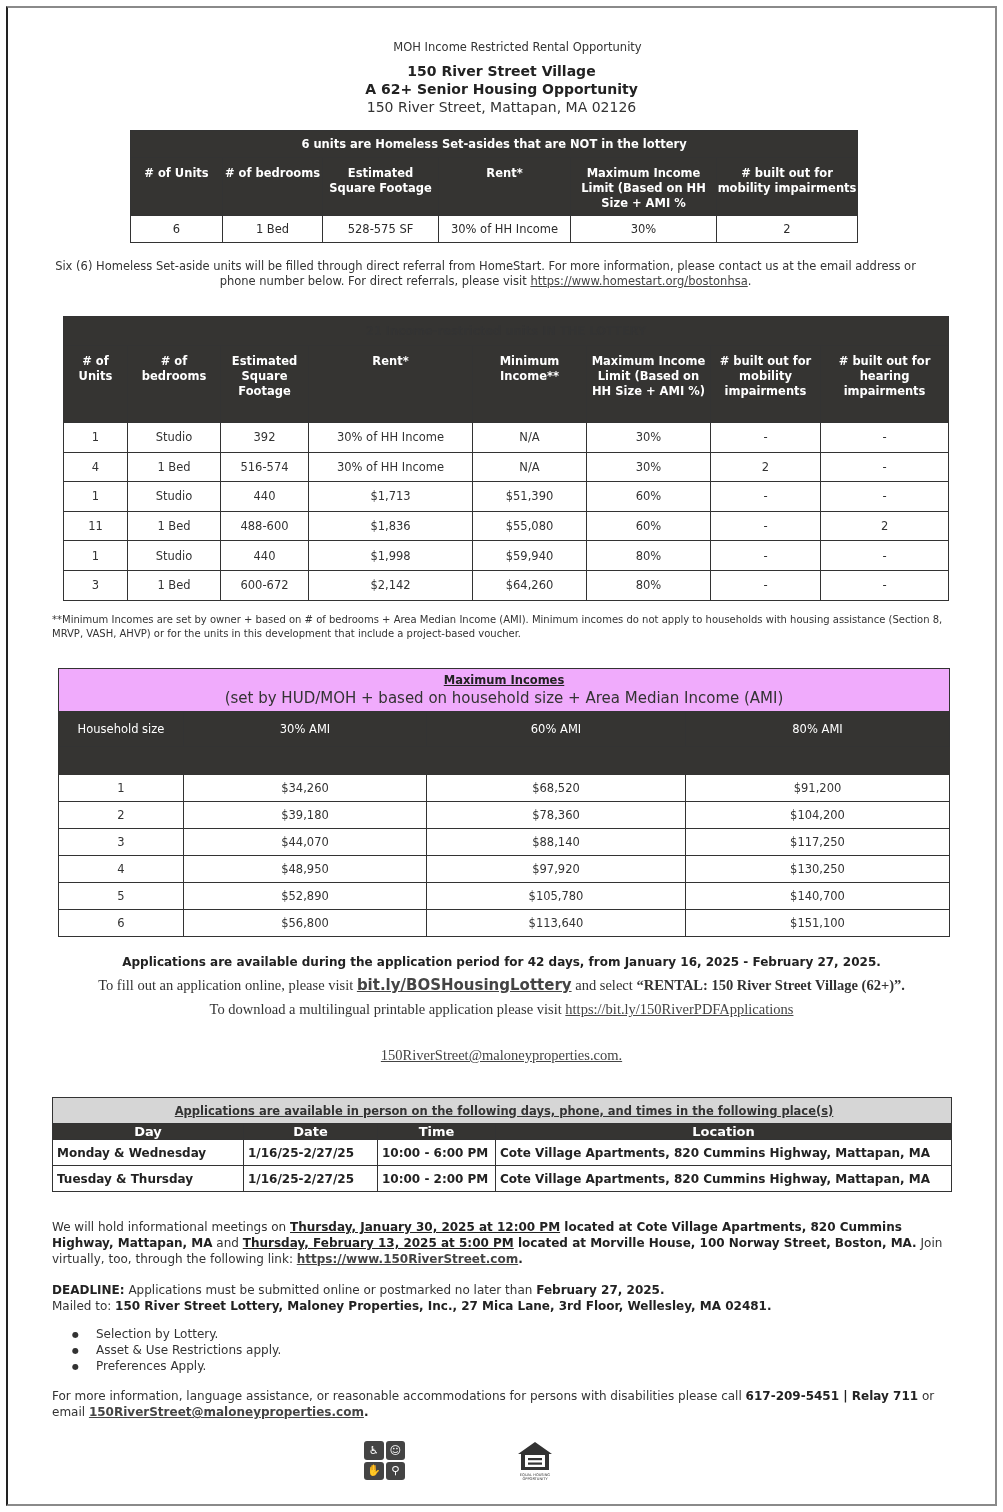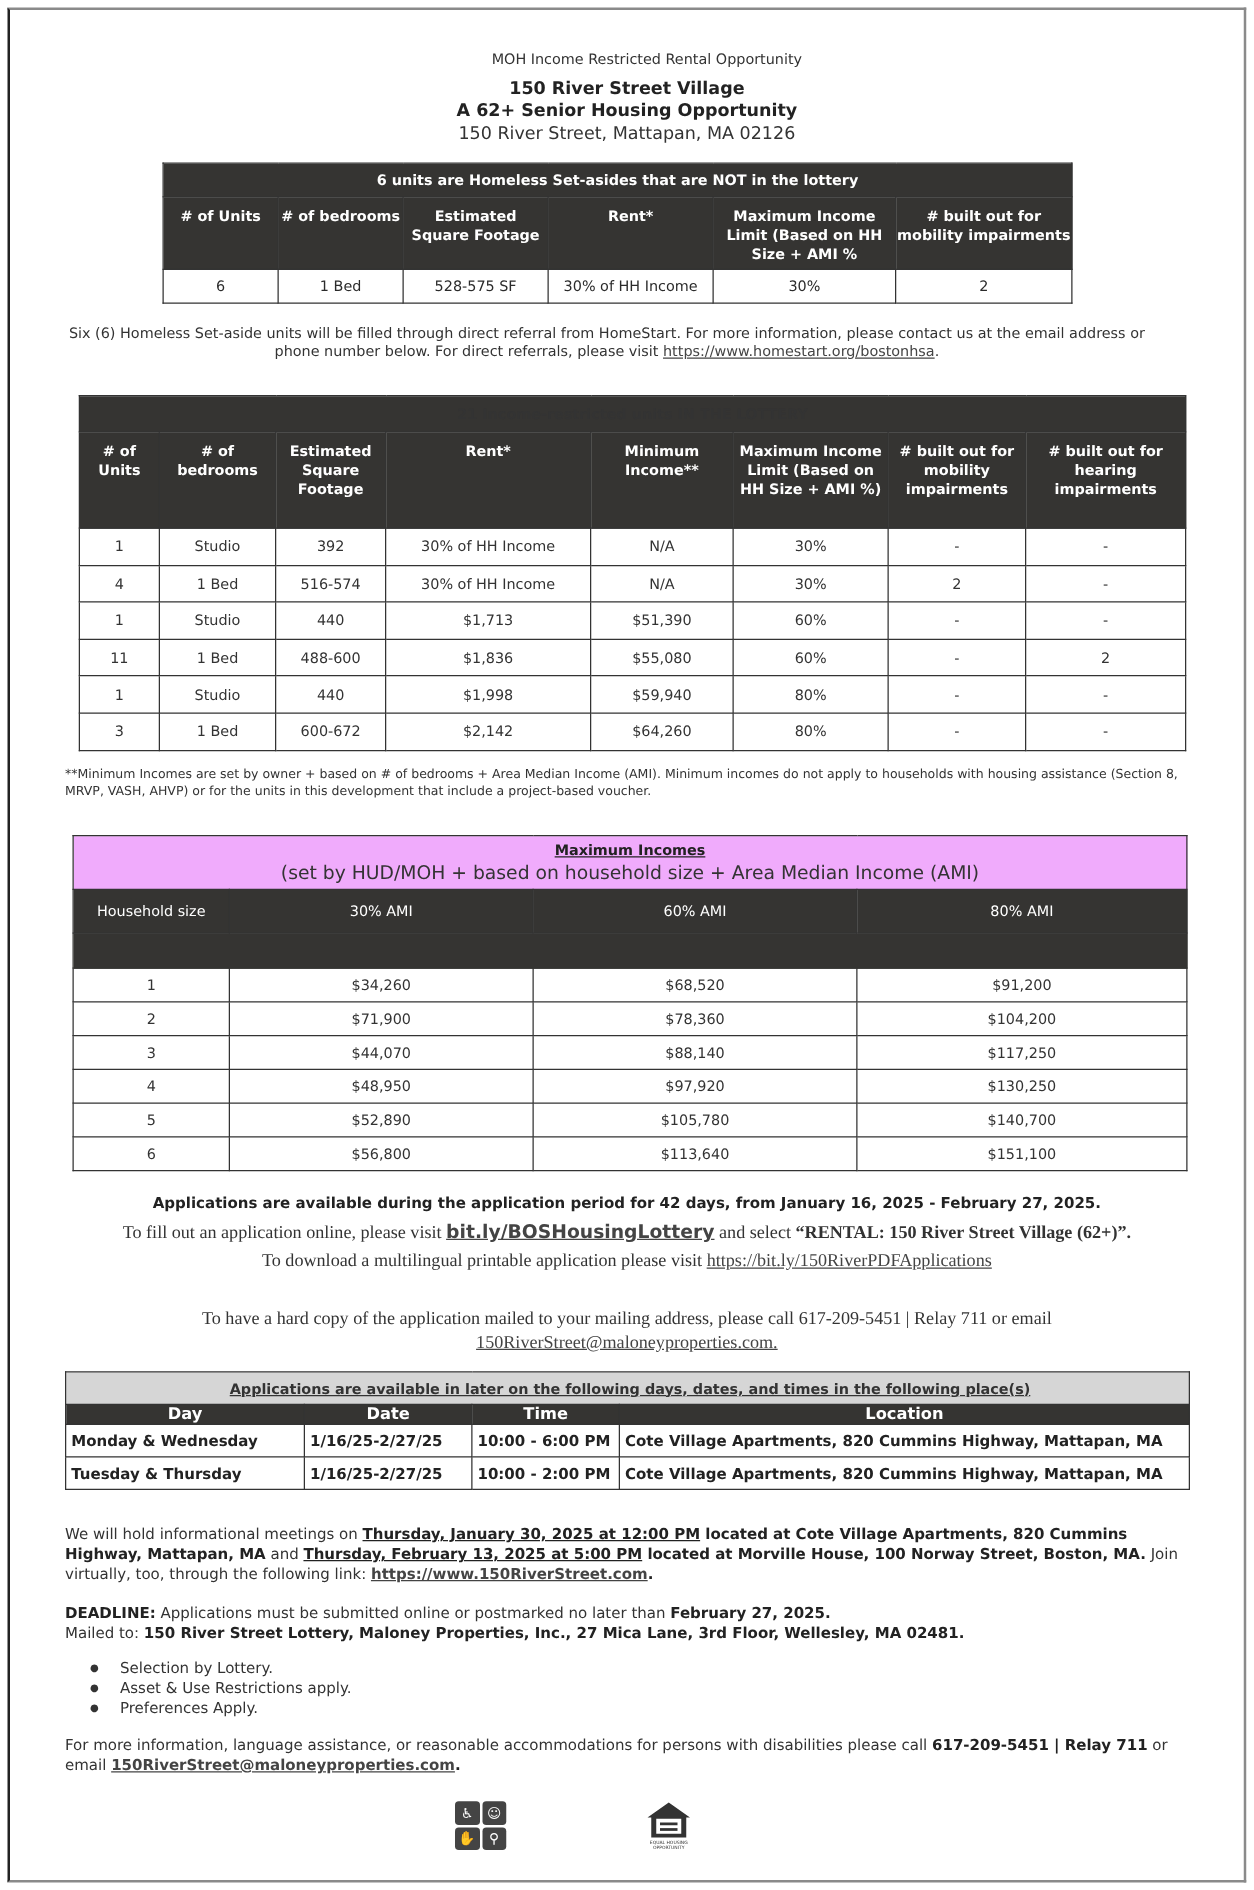--- a/index.html
+++ b/index.html
@@ -237,21 +237,21 @@
   </tbody>
     <tbody id="t3-body">
       <tr>
         <td class="v">1</td>
         <td class="v">$34,260</td>
         <td class="v">$68,520</td>
         <td class="v">$91,200</td>
       </tr>
       <tr>
         <td class="v">2</td>
-        <td class="v">$71,900</td>
+        <td class="v">$39,180</td>
         <td class="v">$78,360</td>
         <td class="v">$104,200</td>
       </tr>
       <tr>
         <td class="v">3</td>
         <td class="v">$44,070</td>
         <td class="v">$88,140</td>
         <td class="v">$117,250</td>
       </tr>
       <tr>
@@ -276,34 +276,33 @@
 </table>
 
 <div class="abs apps center" style="top:955px;font-weight:bold;">Applications are available during the application period for 42 days, from January 16, 2025 - February 27, 2025.</div>
 <div class="abs apps center serif" style="top:976px;">
   <span>To fill out an application online, please visit </span><a class="bigLink">bit.ly/BOSHousingLottery</a><span> and select </span><b>“RENTAL: 150 River Street Village (62+)”.</b>
 </div>
 <div class="abs apps center serif" style="top:1001px;">
   <span>To download a multilingual printable application please visit </span><a class="link">https://bit.ly/150RiverPDFApplications</a>
 </div>
 <div class="abs apps center serif" style="top:1046px;line-height:19px;">
-  <div>To have a hard copy of the application mailed to your mailing address, please call 617-209-5451 | Relay 711 or email</div>
   <a class="link" style="font-weight:normal;text-align:center;">150RiverStreet@maloneyproperties.com.</a>
 </div>
 
 <table id="t4" class="abs">
   <colgroup>
       <col style="width:191px">
       <col style="width:134px">
       <col style="width:118px">
       <col style="width:456px">
     </colgroup>
   <tbody>
       <tr>
-        <td colspan="4" class="cap" style="text-align:center;font-weight:bold;"><span>Applications are available in later on the following days, dates, and times in the following place(s)</span></td>
+        <td colspan="4" class="cap" style="text-align:center;font-weight:bold;"><span>Applications are available in person on the following days, phone, and times in the following place(s)</span></td>
       </tr>
   <tr id="t4-head">
         <th>Day</th>
         <th>Date</th>
         <th>Time</th>
         <th>Location</th>
       </tr>
   </tbody>
     <tbody id="t4-body">
       <tr>

